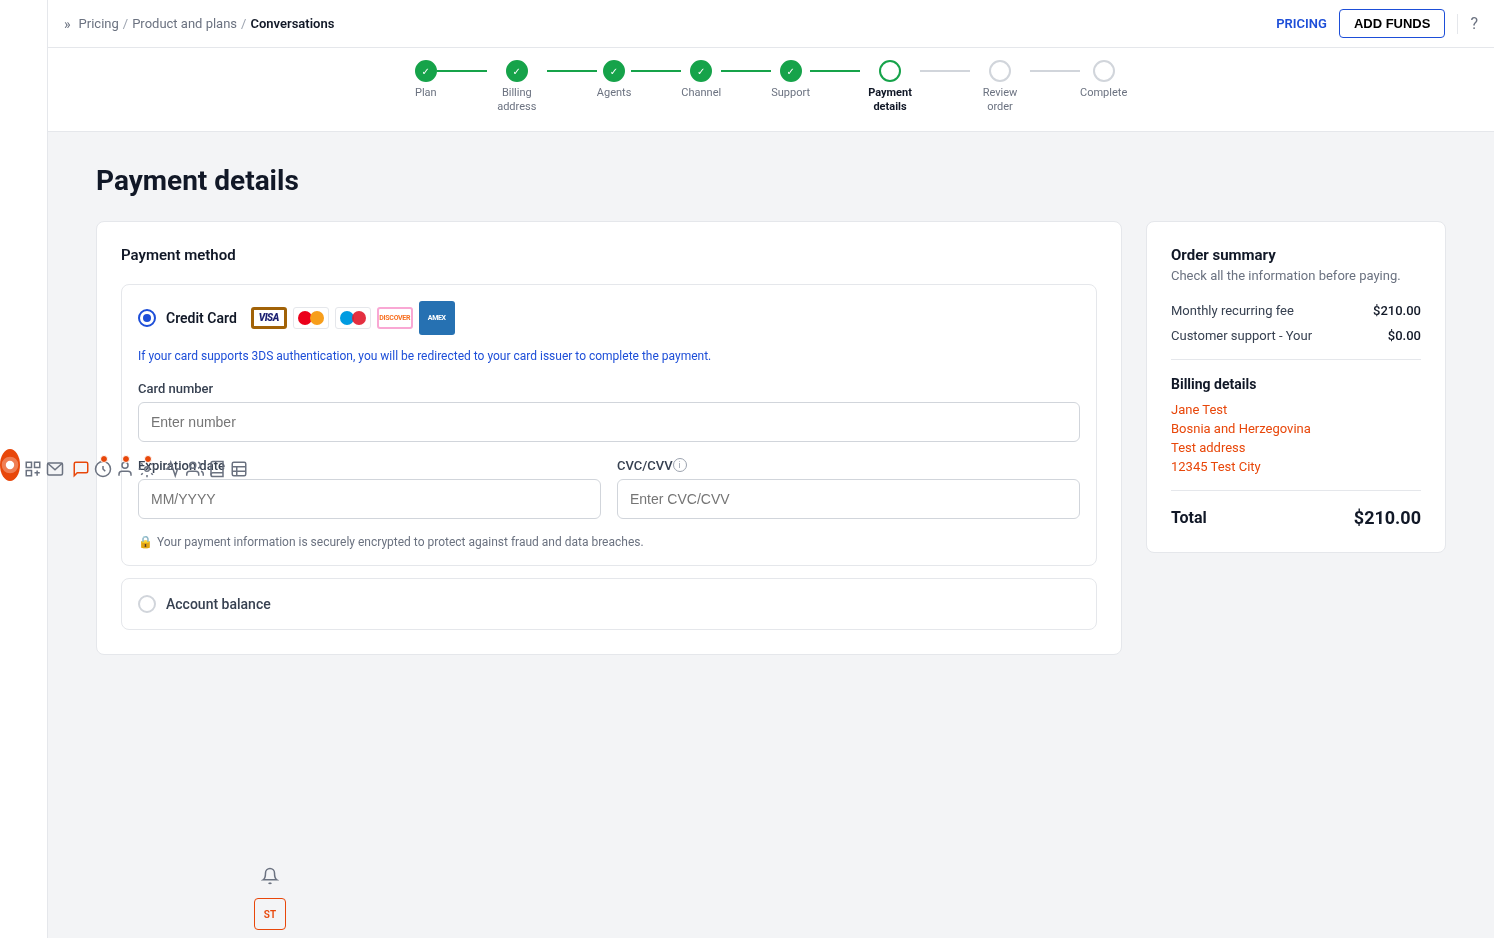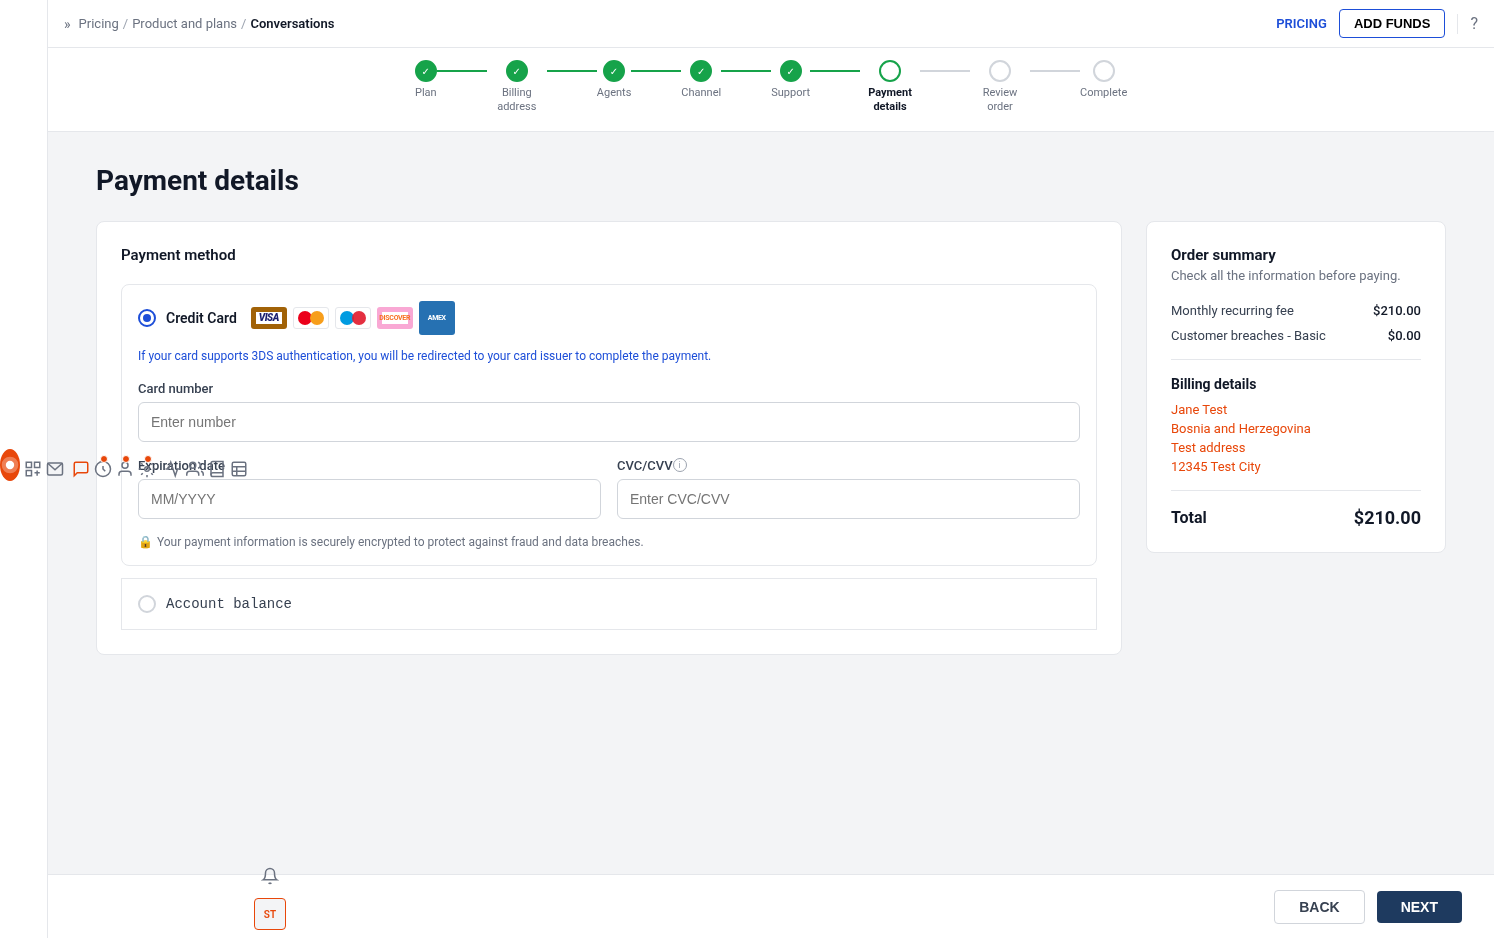--- a/index.html
+++ b/index.html
@@ -215,21 +215,21 @@
       flex-shrink: 0;
       cursor: pointer;
     }
     .option-label { font-size: 14px; font-weight: 600; color: #111827; }
     .card-icons { display: flex; align-items: center; gap: 6px; margin-left: 4px; }
 
     
     .icon-visa {
       width: 36px; height: 22px;
       background: #fff;
-      border: 5px solid #a16207;
+      border: 3px solid #a16207;
       border-radius: 3px;
       display: flex; align-items: center; justify-content: center;
       font-size: 10px; font-weight: 900; color: #1a1f71;
       font-style: italic;
       letter-spacing: -0.5px;
     }
     .icon-mc {
       width: 36px; height: 22px;
       background: #fff;
       border: 1px solid #e5e7eb;
@@ -248,21 +248,21 @@
       display: flex; align-items: center; justify-content: center;
       font-size: 8px; font-weight: 600; color: #333;
       position: relative;
       overflow: hidden;
     }
     .maestro-left { width: 14px; height: 14px; border-radius: 50%; background: #009be1; position: absolute; left: 4px; }
     .maestro-right { width: 14px; height: 14px; border-radius: 50%; background: #e1182b; position: absolute; right: 4px; opacity: 0.9; }
     .icon-discover {
       width: 36px; height: 22px;
       background: #fff;
-      border: 5px solid #f9a8d4;
+      border: 2px solid #f9a8d4;
       border-radius: 3px;
       display: flex; align-items: center; justify-content: center;
       font-size: 7px; font-weight: 700; color: #f76f20;
       letter-spacing: -0.3px;
     }
     .icon-amex {
       width: 36px; height: 34px;
       background: #2671b2;
       border-radius: 3px;
       display: flex; align-items: center; justify-content: center;
@@ -315,28 +315,27 @@
       color: #6b7280;
       display: flex;
       align-items: flex-start;
       gap: 4px;
     }
     .lock-icon { font-size: 12px; }
 
     
     .account-balance-option {
       border: 1px solid #e5e7eb;
-      border-radius: 0;
+      border-radius: 8px;
       padding: 16px;
       display: flex;
       align-items: center;
       gap: 10px;
       margin-top: 12px;
       cursor: pointer;
-      font-family: Liberation Mono, monospace;
     }
     .account-balance-label { font-size: 14px; font-weight: 500; color: #374151; }
 
     
     .order-summary-card {
       width: 300px;
       background: #fff;
       border-radius: 8px;
       border: 1px solid #e5e7eb;
       padding: 24px;
@@ -682,21 +681,21 @@
 
       <div class="order-summary-card">
         <div class="order-summary-title">Order summary</div>
         <div class="order-summary-subtitle">Check all the information before paying.</div>
 
         <div class="order-line">
           <span>Monthly recurring fee</span>
           <span class="order-line-amount">$210.00</span>
         </div>
         <div class="order-line">
-          <span>Customer breaches - Basic</span>
+          <span>Customer support - Your</span>
           <span class="order-line-amount">$0.00</span>
         </div>
 
         <div class="order-divider"></div>
 
         <div class="billing-details-title">Billing details</div>
         <div class="billing-detail-line">Jane Test</div>
         <div class="billing-detail-line">Bosnia and Herzegovina</div>
         <div class="billing-detail-line">Test address</div>
         <div class="billing-detail-line">12345 Test City</div>
@@ -705,18 +704,14 @@
 
         <div class="total-row">
           <span class="total-label">Total</span>
           <span class="total-amount">$210.00</span>
         </div>
       </div>
 
     </div>
   </div>
 
-  <div class="bottom-bar">
-    <button class="back-btn">BACK</button>
-    <button class="next-btn">NEXT</button>
-  </div>
 
 </div>
 
 </body></html>

